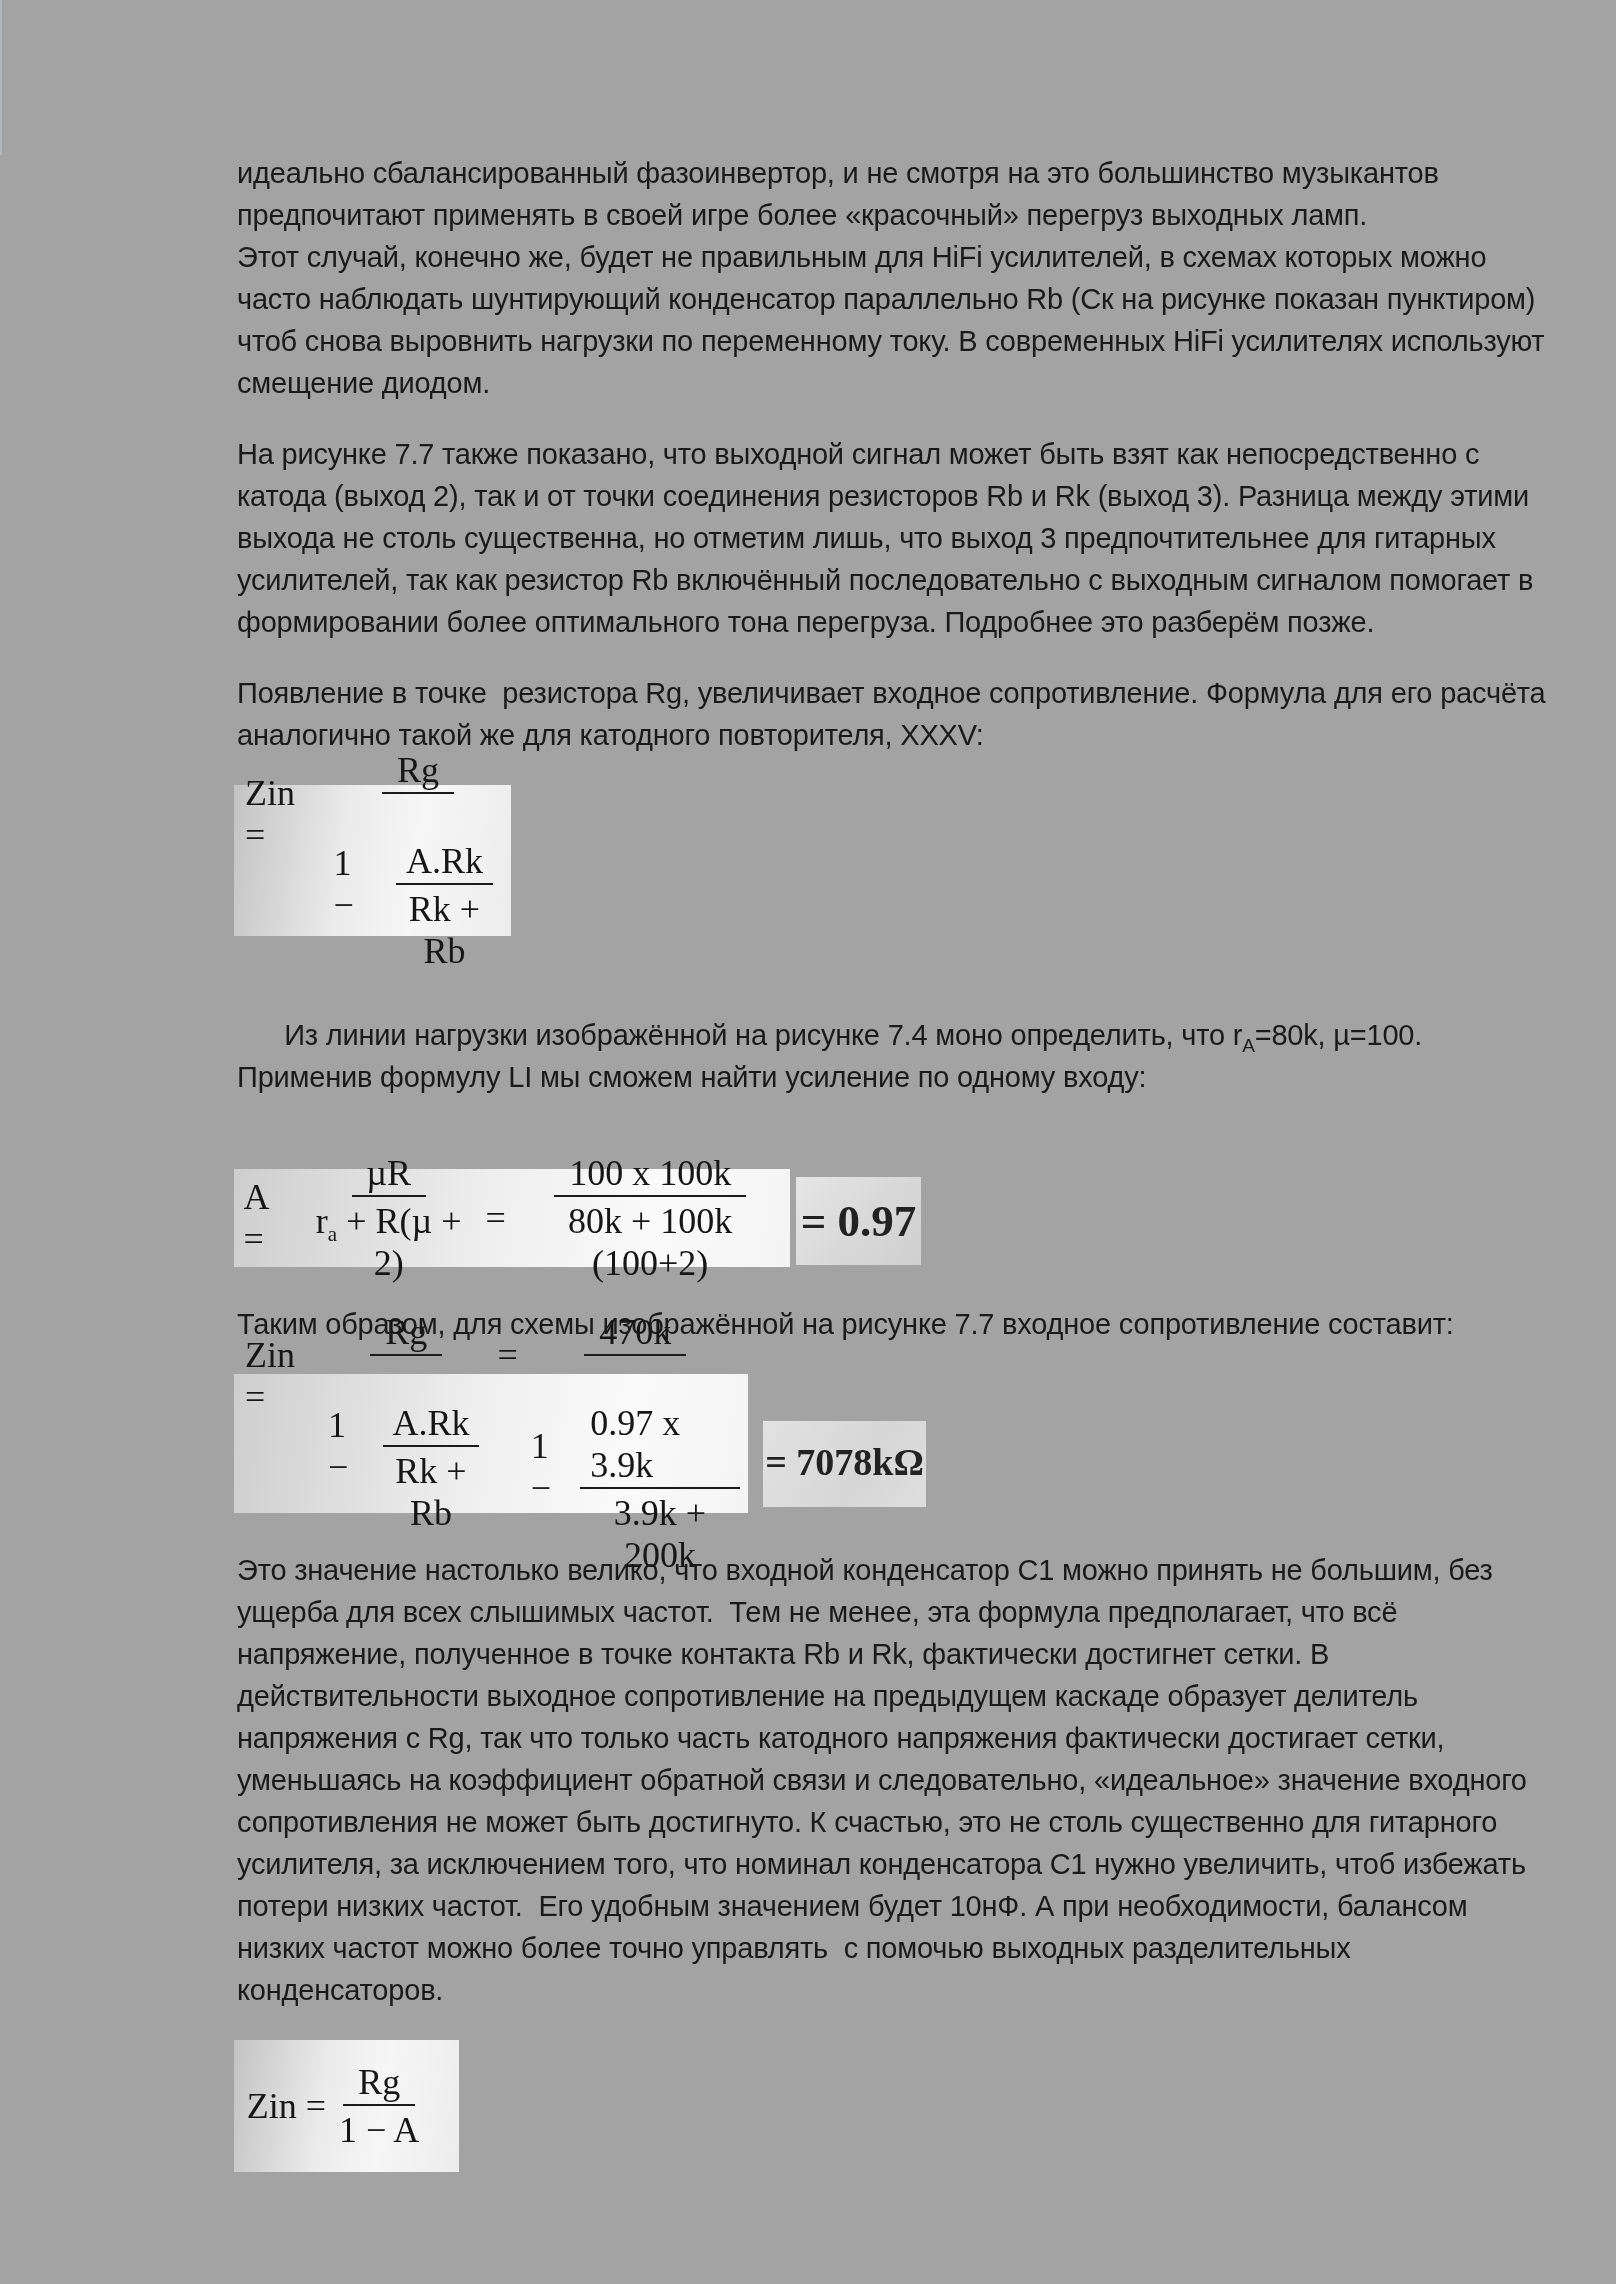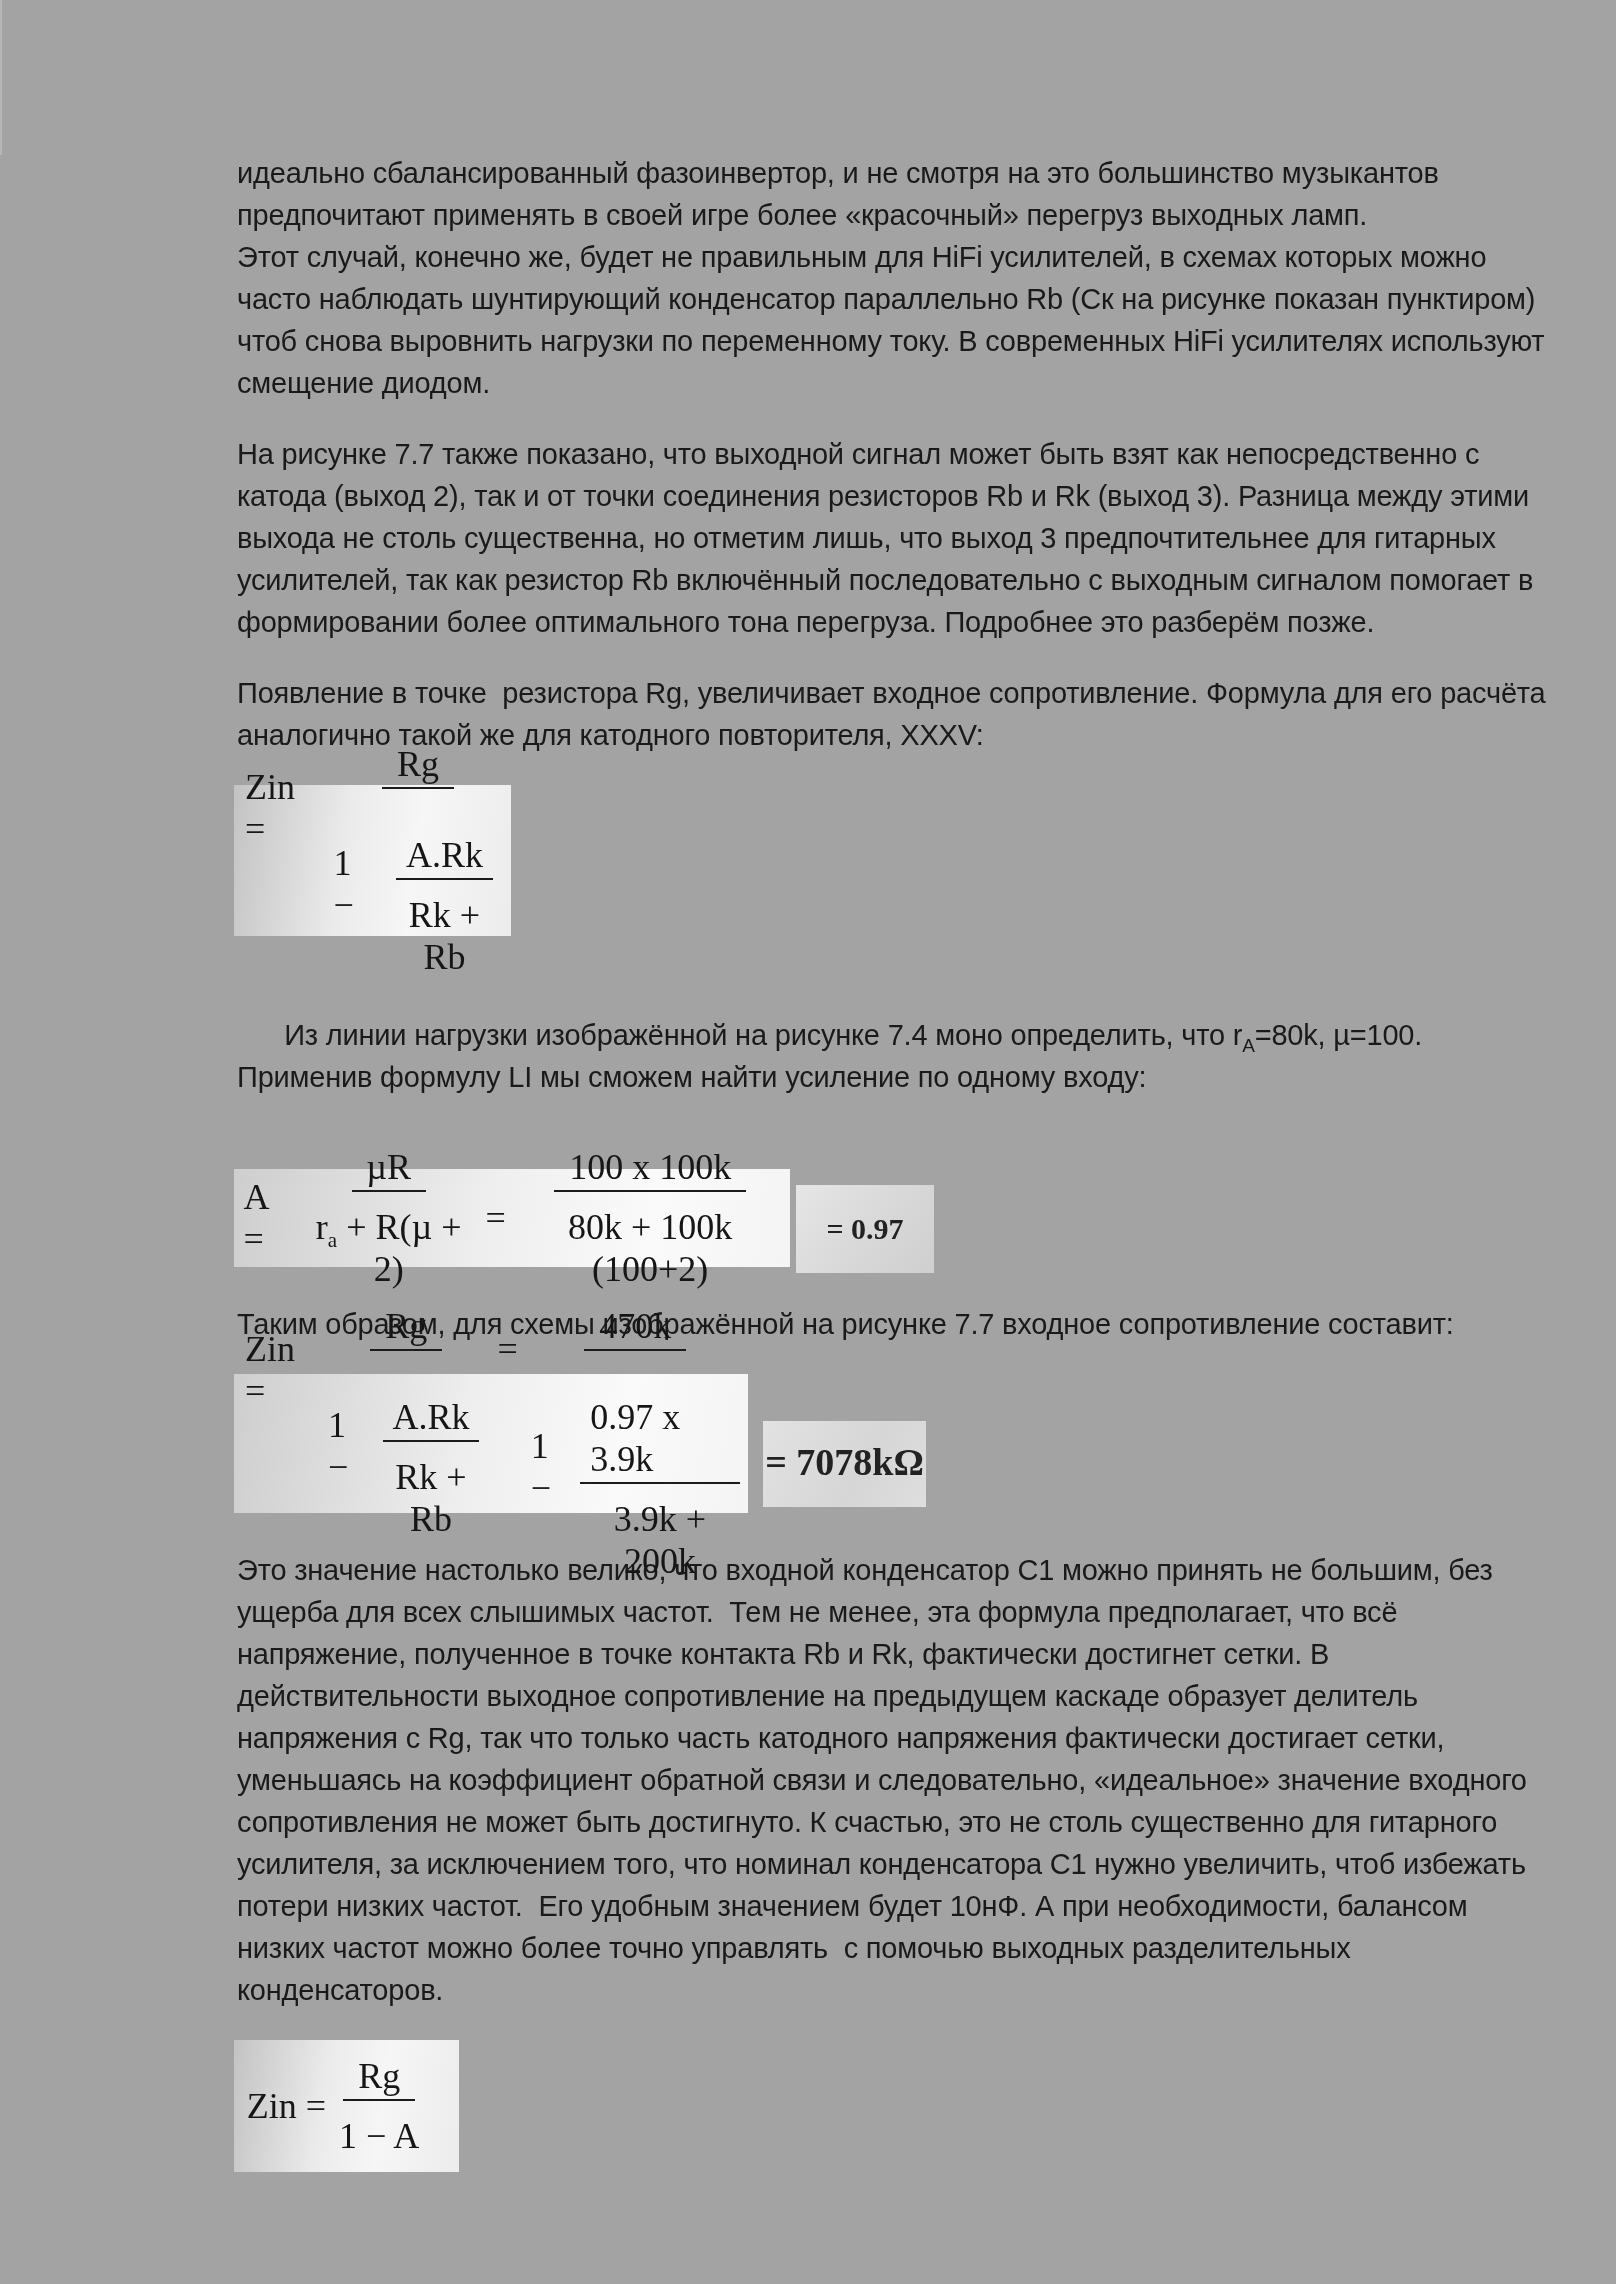--- a/index.html
+++ b/index.html
@@ -38,39 +38,39 @@
     font-family:"Liberation Serif","DejaVu Serif",serif;
     font-size:36px;color:#161616;
   }
   .scan-box .tok{line-height:42px;white-space:pre-wrap;}
   .grad1{background:linear-gradient(98deg,#c3c3c3 0%,#ebebeb 40%,#f6f6f6 65%,#ececec 100%);}
   .grad2{background:linear-gradient(98deg,#cecece 0%,#eeeeee 45%,#fafafa 75%,#f4f4f4 100%);}
   .f-stack{display:flex;align-items:flex-start;gap:13px;}
   .bar-align{margin-top:23px;}
   .frac{display:inline-flex;flex-direction:column;align-items:center;}
   .frac > .num{display:block;padding:0 14.7px 1.6px 14.7px;border-bottom:2.4px solid #1b1b1b;line-height:42px;white-space:pre-wrap;}
-  .frac > .den-line{display:block;padding-top:14px;text-align:center;line-height:42px;white-space:pre-wrap;}
+  .frac > .den-line{display:block;padding-top:3px;text-align:center;line-height:42px;white-space:pre-wrap;}
   .frac > .den-row{display:flex;align-items:center;justify-content:center;gap:8.2px;padding-top:1.6px;}
   .inner.frac > .num{padding:0 9.8px 1.6px 9.8px;margin-top:44px;}
   .scan-box sub{font-size:21px;line-height:0;}
   .result-box{
     position:absolute;
     display:flex;align-items:center;justify-content:center;
     box-sizing:border-box;
     font-family:"Liberation Serif","DejaVu Serif",serif;
     font-weight:700;color:#222;
     background:linear-gradient(130deg,#e6e6e6 0%,#d8d8d8 55%,#cfcfcf 100%);
   }
   
   .f1{height:151px;}
   .f1 .scan-box{width:277px;height:151px;padding:4.9px 8.2px 4.9px 11.4px;margin-left:-3.3px;}
   
   .f2{height:98px;}
   .f2 .scan-box{width:556px;height:98px;padding:4.9px 8.2px 4.9px 9.8px;margin-left:-3.3px;display:flex;align-items:center;gap:13px;}
-  .f2 .result-box{left:559px;top:8.2px;width:138px;height:88px;font-size:30px;margin-top:8px;}
+  .f2 .result-box{left:559px;top:8.2px;width:125px;height:88px;font-size:45px;}
   
   .f3{height:139px;}
   .f3 .scan-box{width:514px;height:139px;padding:1.6px 8.2px 1.6px 11.4px;margin-left:-3.3px;}
   .f3 .result-box{left:526px;top:47px;width:163px;height:86px;font-size:38px;align-items:flex-start;padding-top:19px;background:linear-gradient(120deg,#e2e2e2 0%,#d6d6d6 60%,#dedede 100%);}
   
   .f4{height:132px;margin-bottom:0;}
   .f4 .scan-box{width:225px;height:132px;padding:4.9px 8.2px 4.9px 13px;margin-left:-3.3px;display:flex;align-items:center;gap:13px;}
 </style>
 </head>
 <body>

